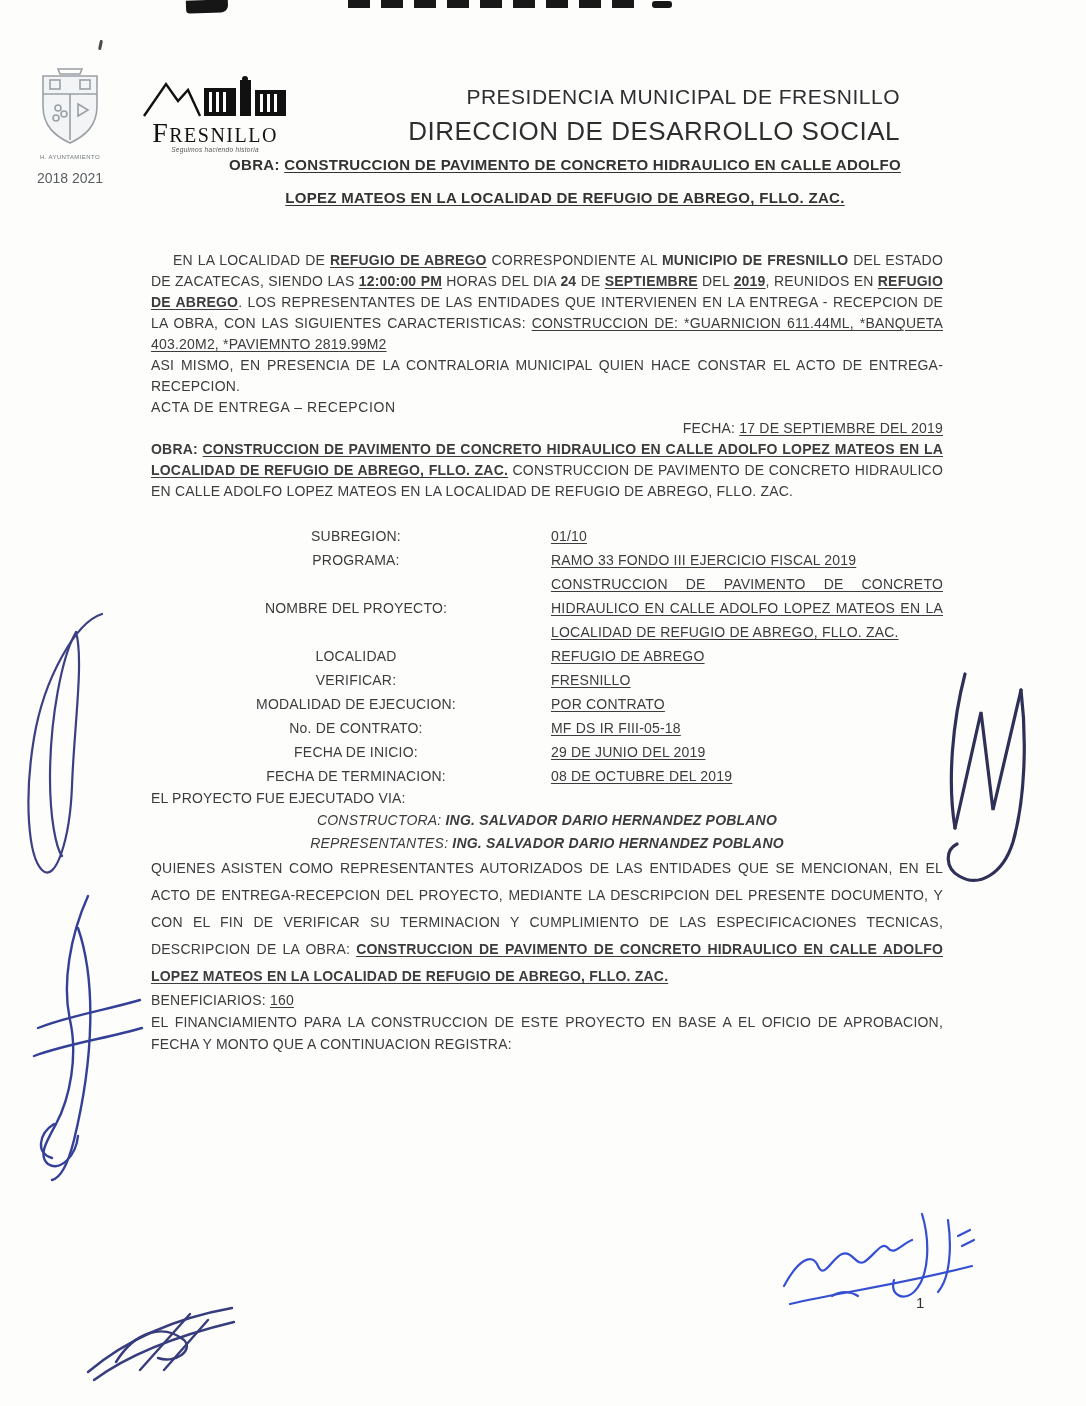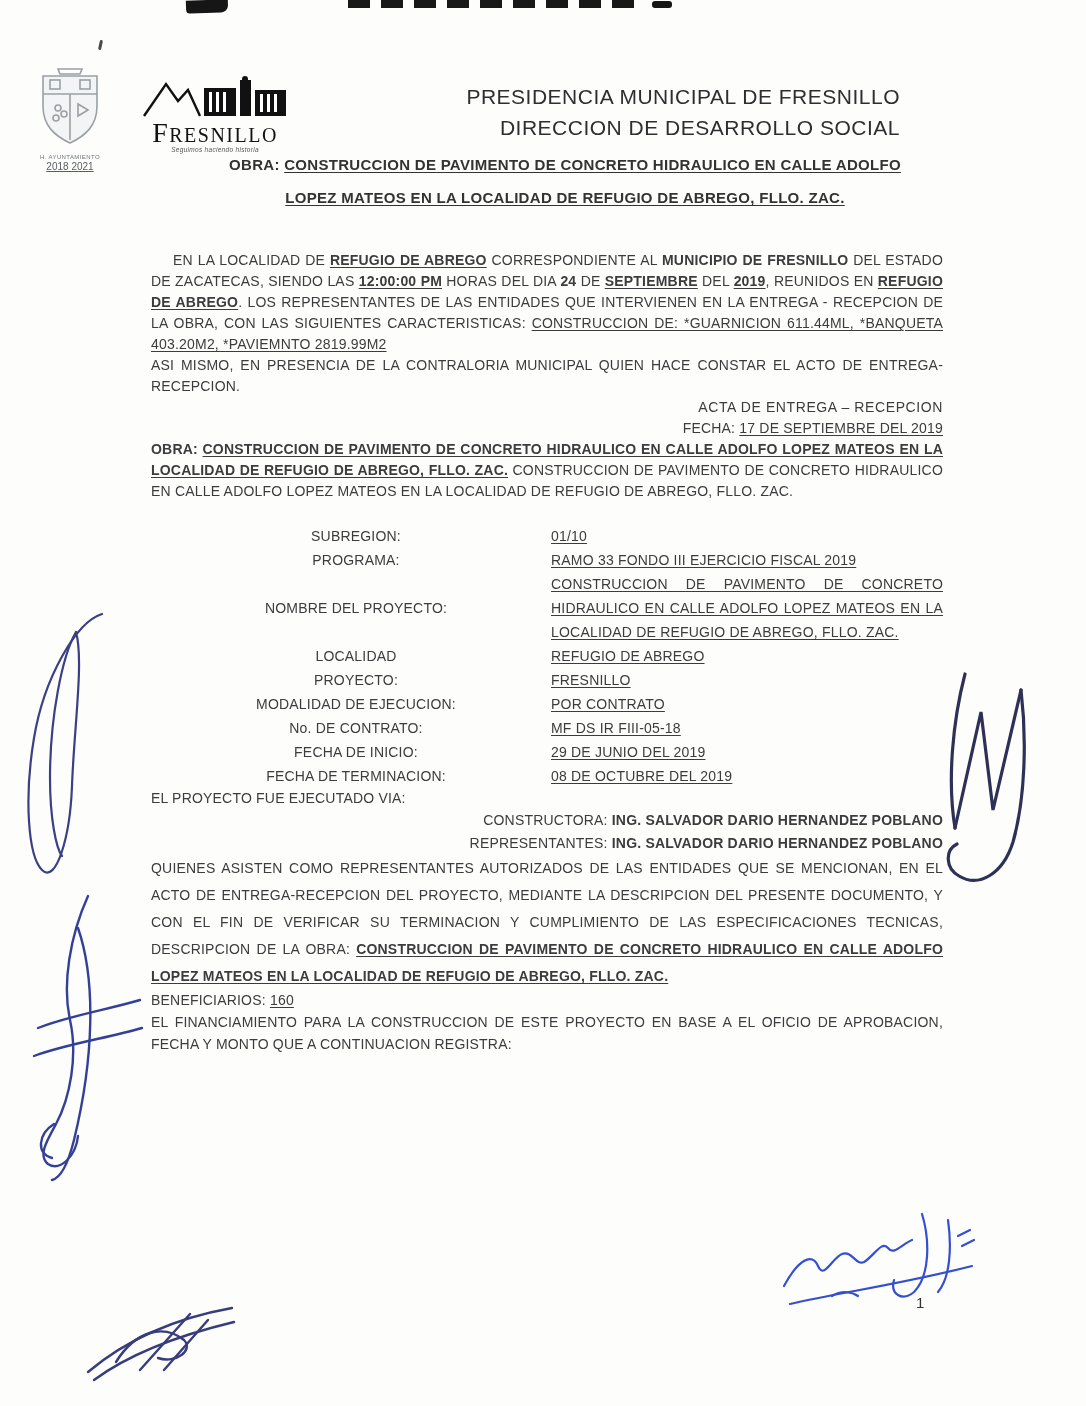--- a/index.html
+++ b/index.html
@@ -10,48 +10,48 @@
   }
   
   .artifact{position:absolute;background:#161616;}
   .art-blob1{left:186px;top:0;width:42px;height:13px;border-radius:0 0 7px 4px;transform:rotate(-2deg);}
   .art-dashes{left:348px;top:0;width:296px;height:8px;background:repeating-linear-gradient(90deg,#181818 0 22px,transparent 22px 33px);}
   .art-blob2{left:652px;top:1px;width:20px;height:7px;border-radius:3px;}
   .art-tick{left:99px;top:40px;width:3px;height:10px;background:#4a4a4a;transform:rotate(12deg);border-radius:2px;}
   
   .coat{position:absolute;left:26px;top:64px;width:88px;text-align:center;color:#70757a;}
   .coat .cap1{font-size:6px;letter-spacing:.4px;margin-top:2px;}
-  .coat .cap2{font-size:10px;color:#5a5e63;margin-top:1px;text-decoration:underline;}
+  .coat .cap2{font-size:14px;color:#5a5e63;margin-top:10px;}
   .flogo{position:absolute;left:136px;top:74px;width:158px;text-align:center;color:#121212;}
   .flogo .fname{font-family:"Liberation Serif",serif;font-size:20px;letter-spacing:1.5px;line-height:22px;}
   .flogo .fname::first-letter{font-size:28px;}
   .flogo .ftag{font-size:6.5px;font-style:italic;color:#555;letter-spacing:.3px;margin-top:0;}
   .title-block{position:absolute;left:160px;top:85px;width:740px;text-align:right;color:#2e2e30;}
   .title1{font-size:21px;letter-spacing:.5px;}
-  .title2{font-size:21px;margin-top:7px;letter-spacing:.5px;}
+  .title2{font-size:26px;margin-top:7px;letter-spacing:.5px;}
   .obra-header{position:absolute;left:200px;top:155px;width:730px;text-align:center;
     font-size:15px;font-weight:700;color:#333;letter-spacing:.3px;line-height:19px;}
   .obra-header .line{margin-bottom:14px;}
   
   .content{position:absolute;left:151px;top:250px;width:792px;
     font-size:14px;line-height:21px;text-align:justify;letter-spacing:.2px;}
   .content p{margin:0;}
   .u{text-decoration:underline;text-decoration-thickness:1px;text-underline-offset:2px;}
   .b{font-weight:700;}
   .p-intro{margin-top:4px;text-indent:22px;}
   .p-contraloria{margin-top:16px;}
-  .acta{margin-top:13px;text-align:right;letter-spacing:.6px;}
+  .acta{margin-top:13px;text-align:left;letter-spacing:.6px;}
   .fecha{margin-top:11px;text-align:right;}
   .p-obra{margin-top:14px;}
   .fields{margin-top:22px;text-align:left;}
   .fields .row{display:flex;align-items:center;padding-left:10px;line-height:24px;}
   .fields .flabel{flex:0 0 390px;text-align:center;}
   .fields .fvalue{flex:1;text-align:justify;}
   .p-ejecutado{margin-top:20px;text-align:left;}
-  .p-via{margin-top:12px;line-height:23px;text-align:right;}
+  .p-via{margin-top:12px;line-height:23px;text-align:center;font-style:italic;}
   .p-quienes{margin-top:1px;line-height:27px;}
   .p-benef{margin-top:26px;text-align:left;}
   .p-inversion{margin-top:36px;text-align:left;}
   .p-fin{margin-top:10px;line-height:22px;}
   .page-number{position:absolute;left:916px;top:1294px;font-size:15px;color:#333;}
   
   .sig{position:absolute;}
   .sig svg{display:block;}
 </style>
 </head>
@@ -134,21 +134,21 @@
       </div>
       <div class="row">
         <span class="flabel">NOMBRE DEL PROYECTO:</span>
         <span class="fvalue"><span class="u">CONSTRUCCION DE PAVIMENTO DE CONCRETO HIDRAULICO EN CALLE ADOLFO LOPEZ MATEOS EN LA LOCALIDAD DE REFUGIO DE ABREGO, FLLO. ZAC.</span></span>
       </div>
       <div class="row">
         <span class="flabel">LOCALIDAD</span>
         <span class="fvalue"><span class="u">REFUGIO DE ABREGO</span></span>
       </div>
       <div class="row">
-        <span class="flabel">PROYECTO:</span>
+        <span class="flabel">VERIFICAR:</span>
         <span class="fvalue"><span class="u">FRESNILLO</span></span>
       </div>
       <div class="row">
         <span class="flabel">MODALIDAD DE EJECUCION:</span>
         <span class="fvalue"><span class="u">POR CONTRATO</span></span>
       </div>
       <div class="row">
         <span class="flabel">No. DE CONTRATO:</span>
         <span class="fvalue"><span class="u">MF DS IR FIII-05-18</span></span>
       </div>

